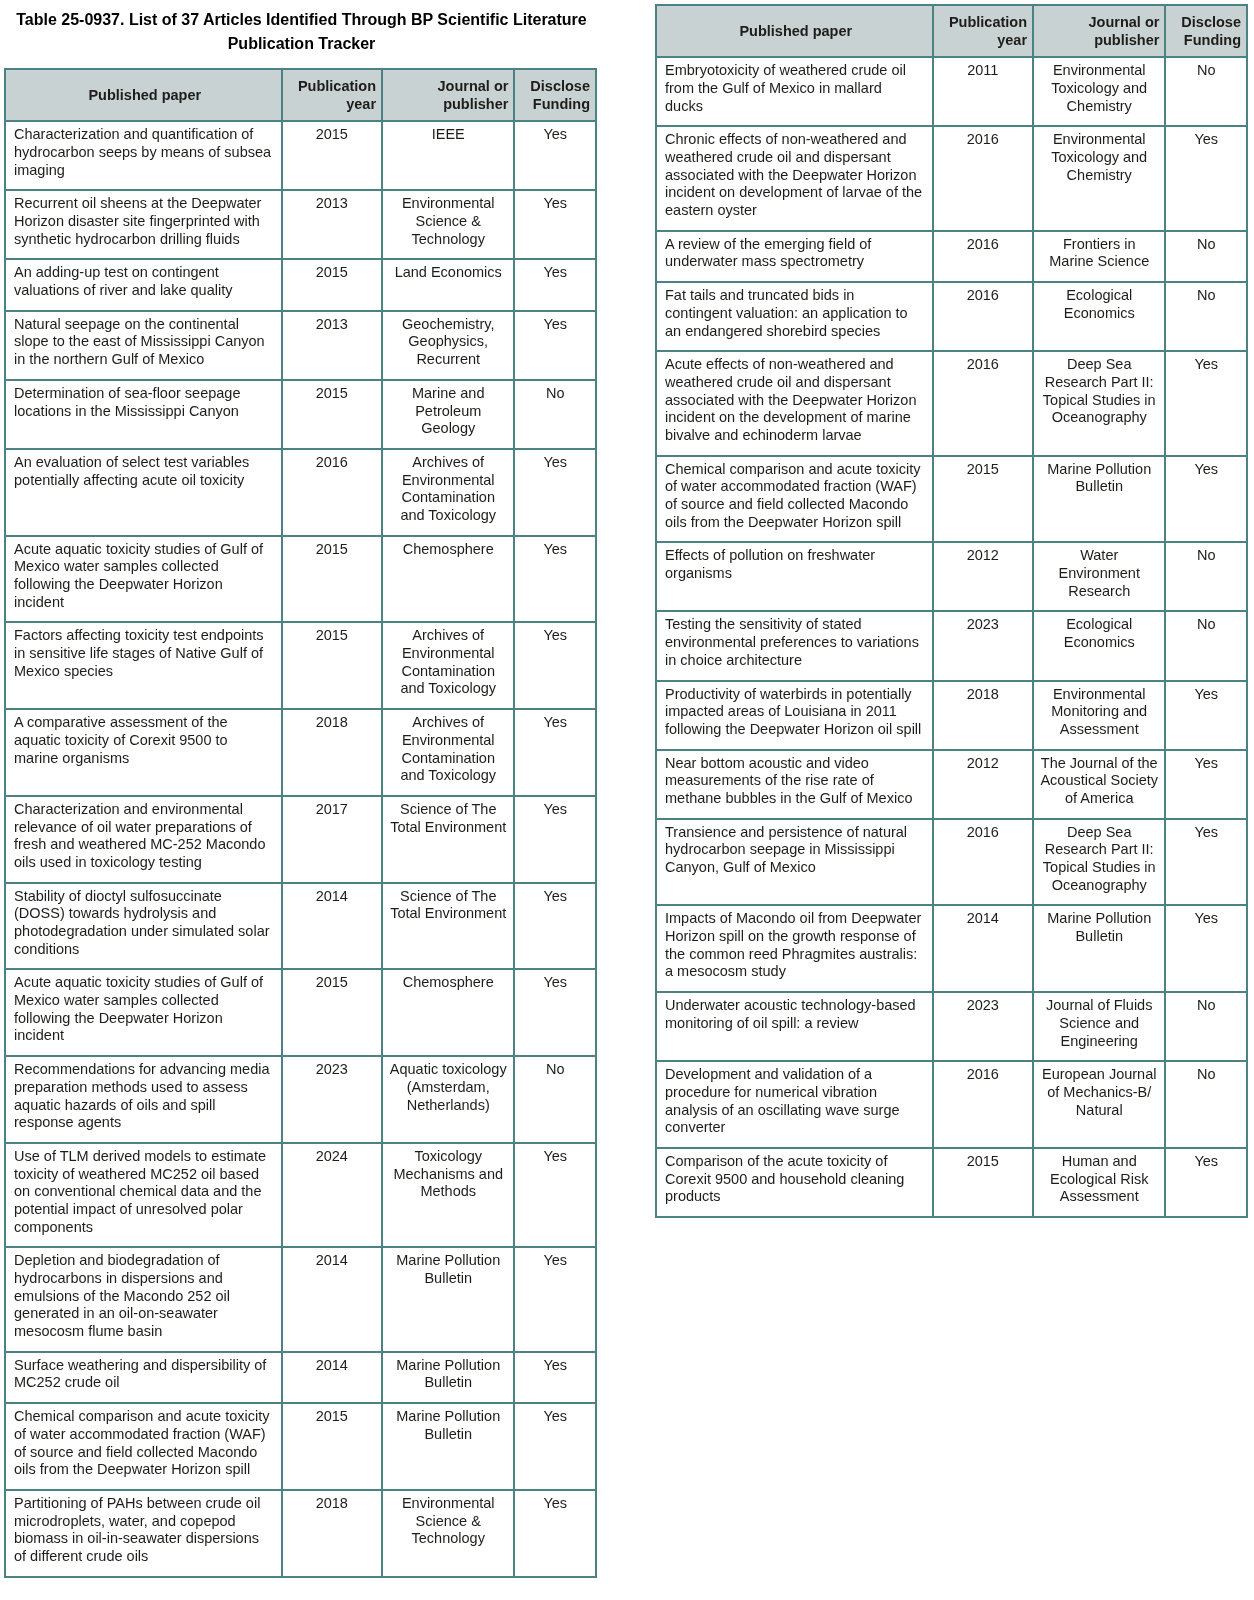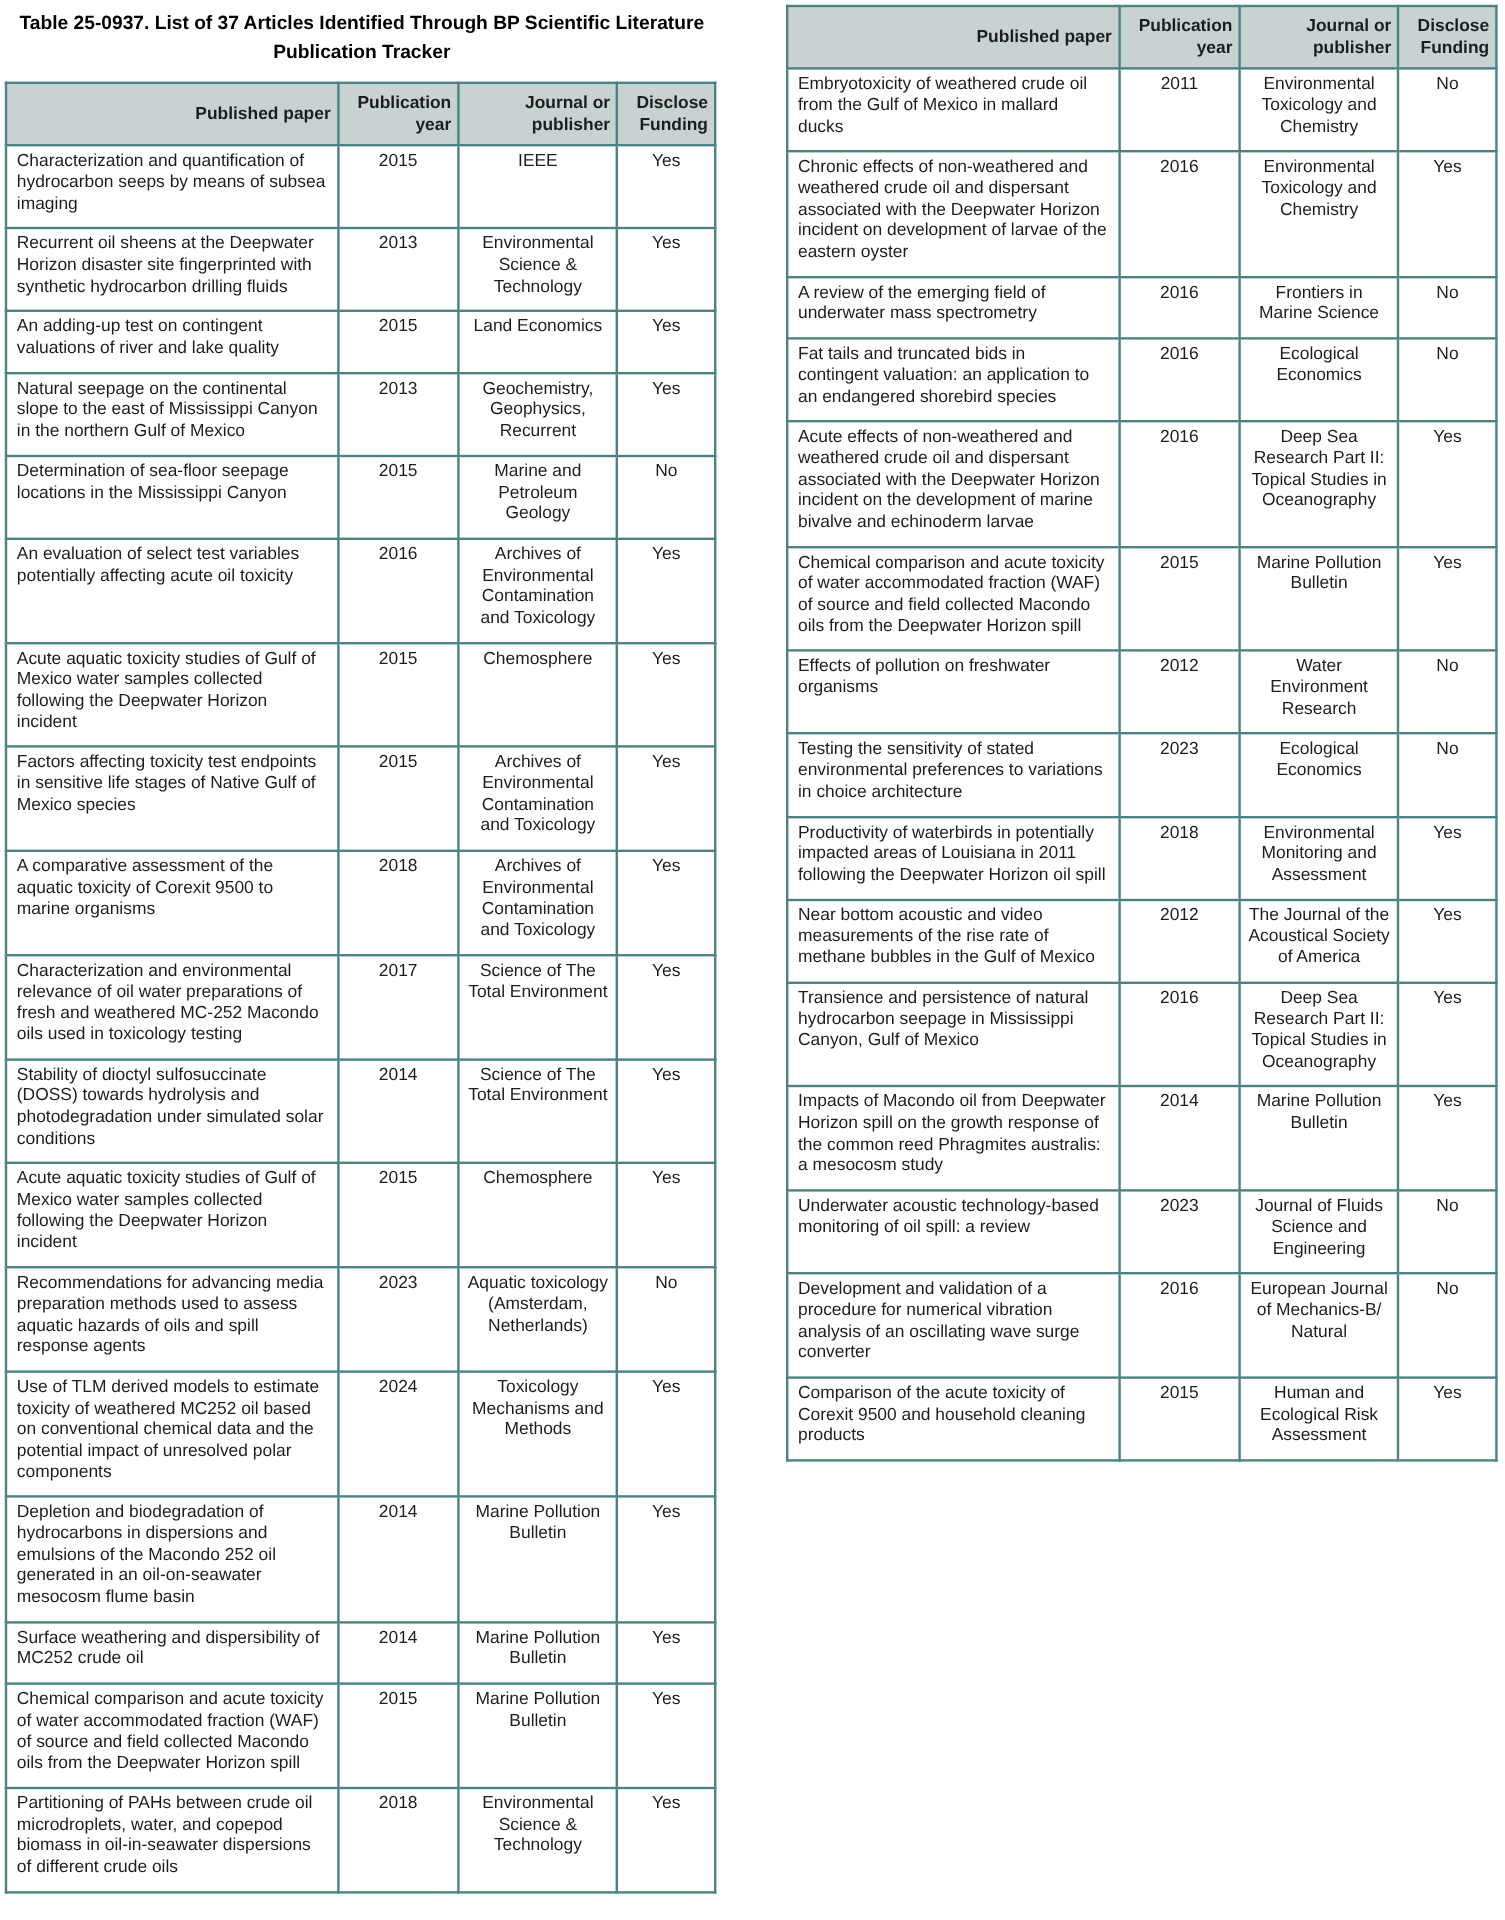--- a/index.html
+++ b/index.html
@@ -46,21 +46,21 @@
   }
   table.articles th {
     background:#c9d2d2;
     font-weight:bold;
     text-align:right;
     vertical-align:middle;
     padding:7px 5px;
     line-height:1.25;
     color:#1d1d1b;
   }
-  table.articles th.th-paper { text-align:right; padding-left:8px; }
+  table.articles th.th-paper { text-align:center; padding-left:8px; }
   table.articles td { padding:4px 8px 10px 8px; background:#ffffff; }
   table.articles td.td-year,
   table.articles td.td-funding { text-align:center; padding-left:4px; padding-right:4px; }
   table.articles td.td-journal {
     text-align:center;
     padding-left:5px;
     padding-right:5px;
   }
   table.articles td.td-journal.upright { font-style:normal;margin-top:10px; }
 </style>

